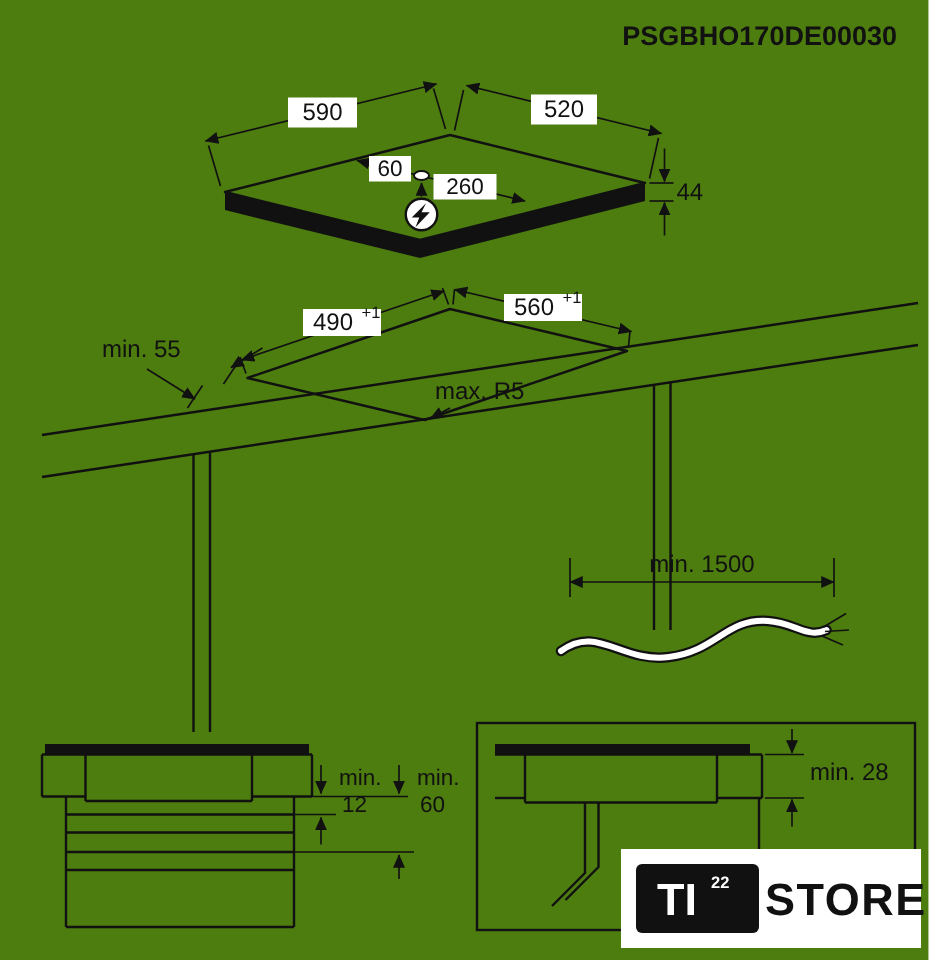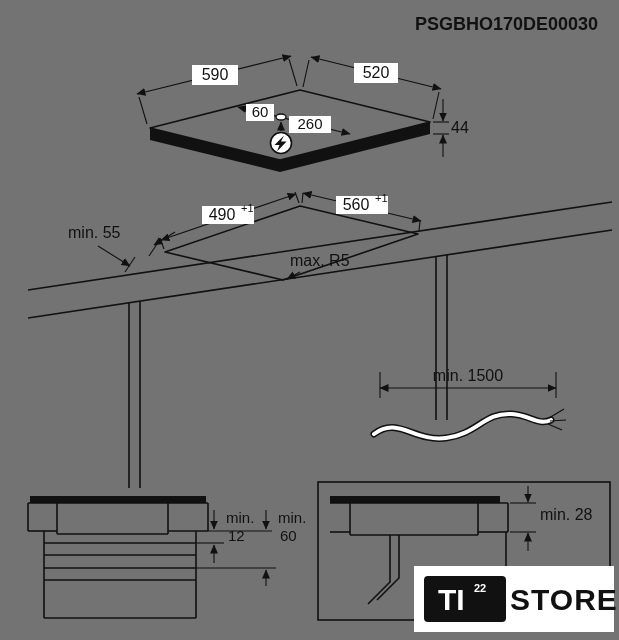--- a/index.html
+++ b/index.html
@@ -1,16 +1,16 @@
 <!DOCTYPE html>
 <html><head>
 <meta charset="utf-8">
 <style>
   html,body{margin:0;padding:0;background:#fff;}
-  #stage{position:relative;width:619px;height:640px;background:#737373;overflow:hidden;
+  #stage{position:relative;width:619px;height:640px;background:#4d7c0f;overflow:hidden;
          font-family:"Liberation Sans",sans-serif;}
   svg text{font-family:"Liberation Sans",sans-serif;fill:#111;}
   .dim{font-size:16px;}
   .dim-s{font-size:15px;}
   .sup{font-size:11px;}
   .title{font-size:18px;font-weight:600;}
   .logo-ti{font-size:30px;font-weight:bold;fill:#fff;}
   .logo-sup{font-size:11px;font-weight:bold;fill:#fff;}
   .logo-store{font-size:30px;font-weight:bold;fill:#111;letter-spacing:1px;}
   .ln{stroke:#111;stroke-width:1.6;fill:none;stroke-linejoin:round;}

